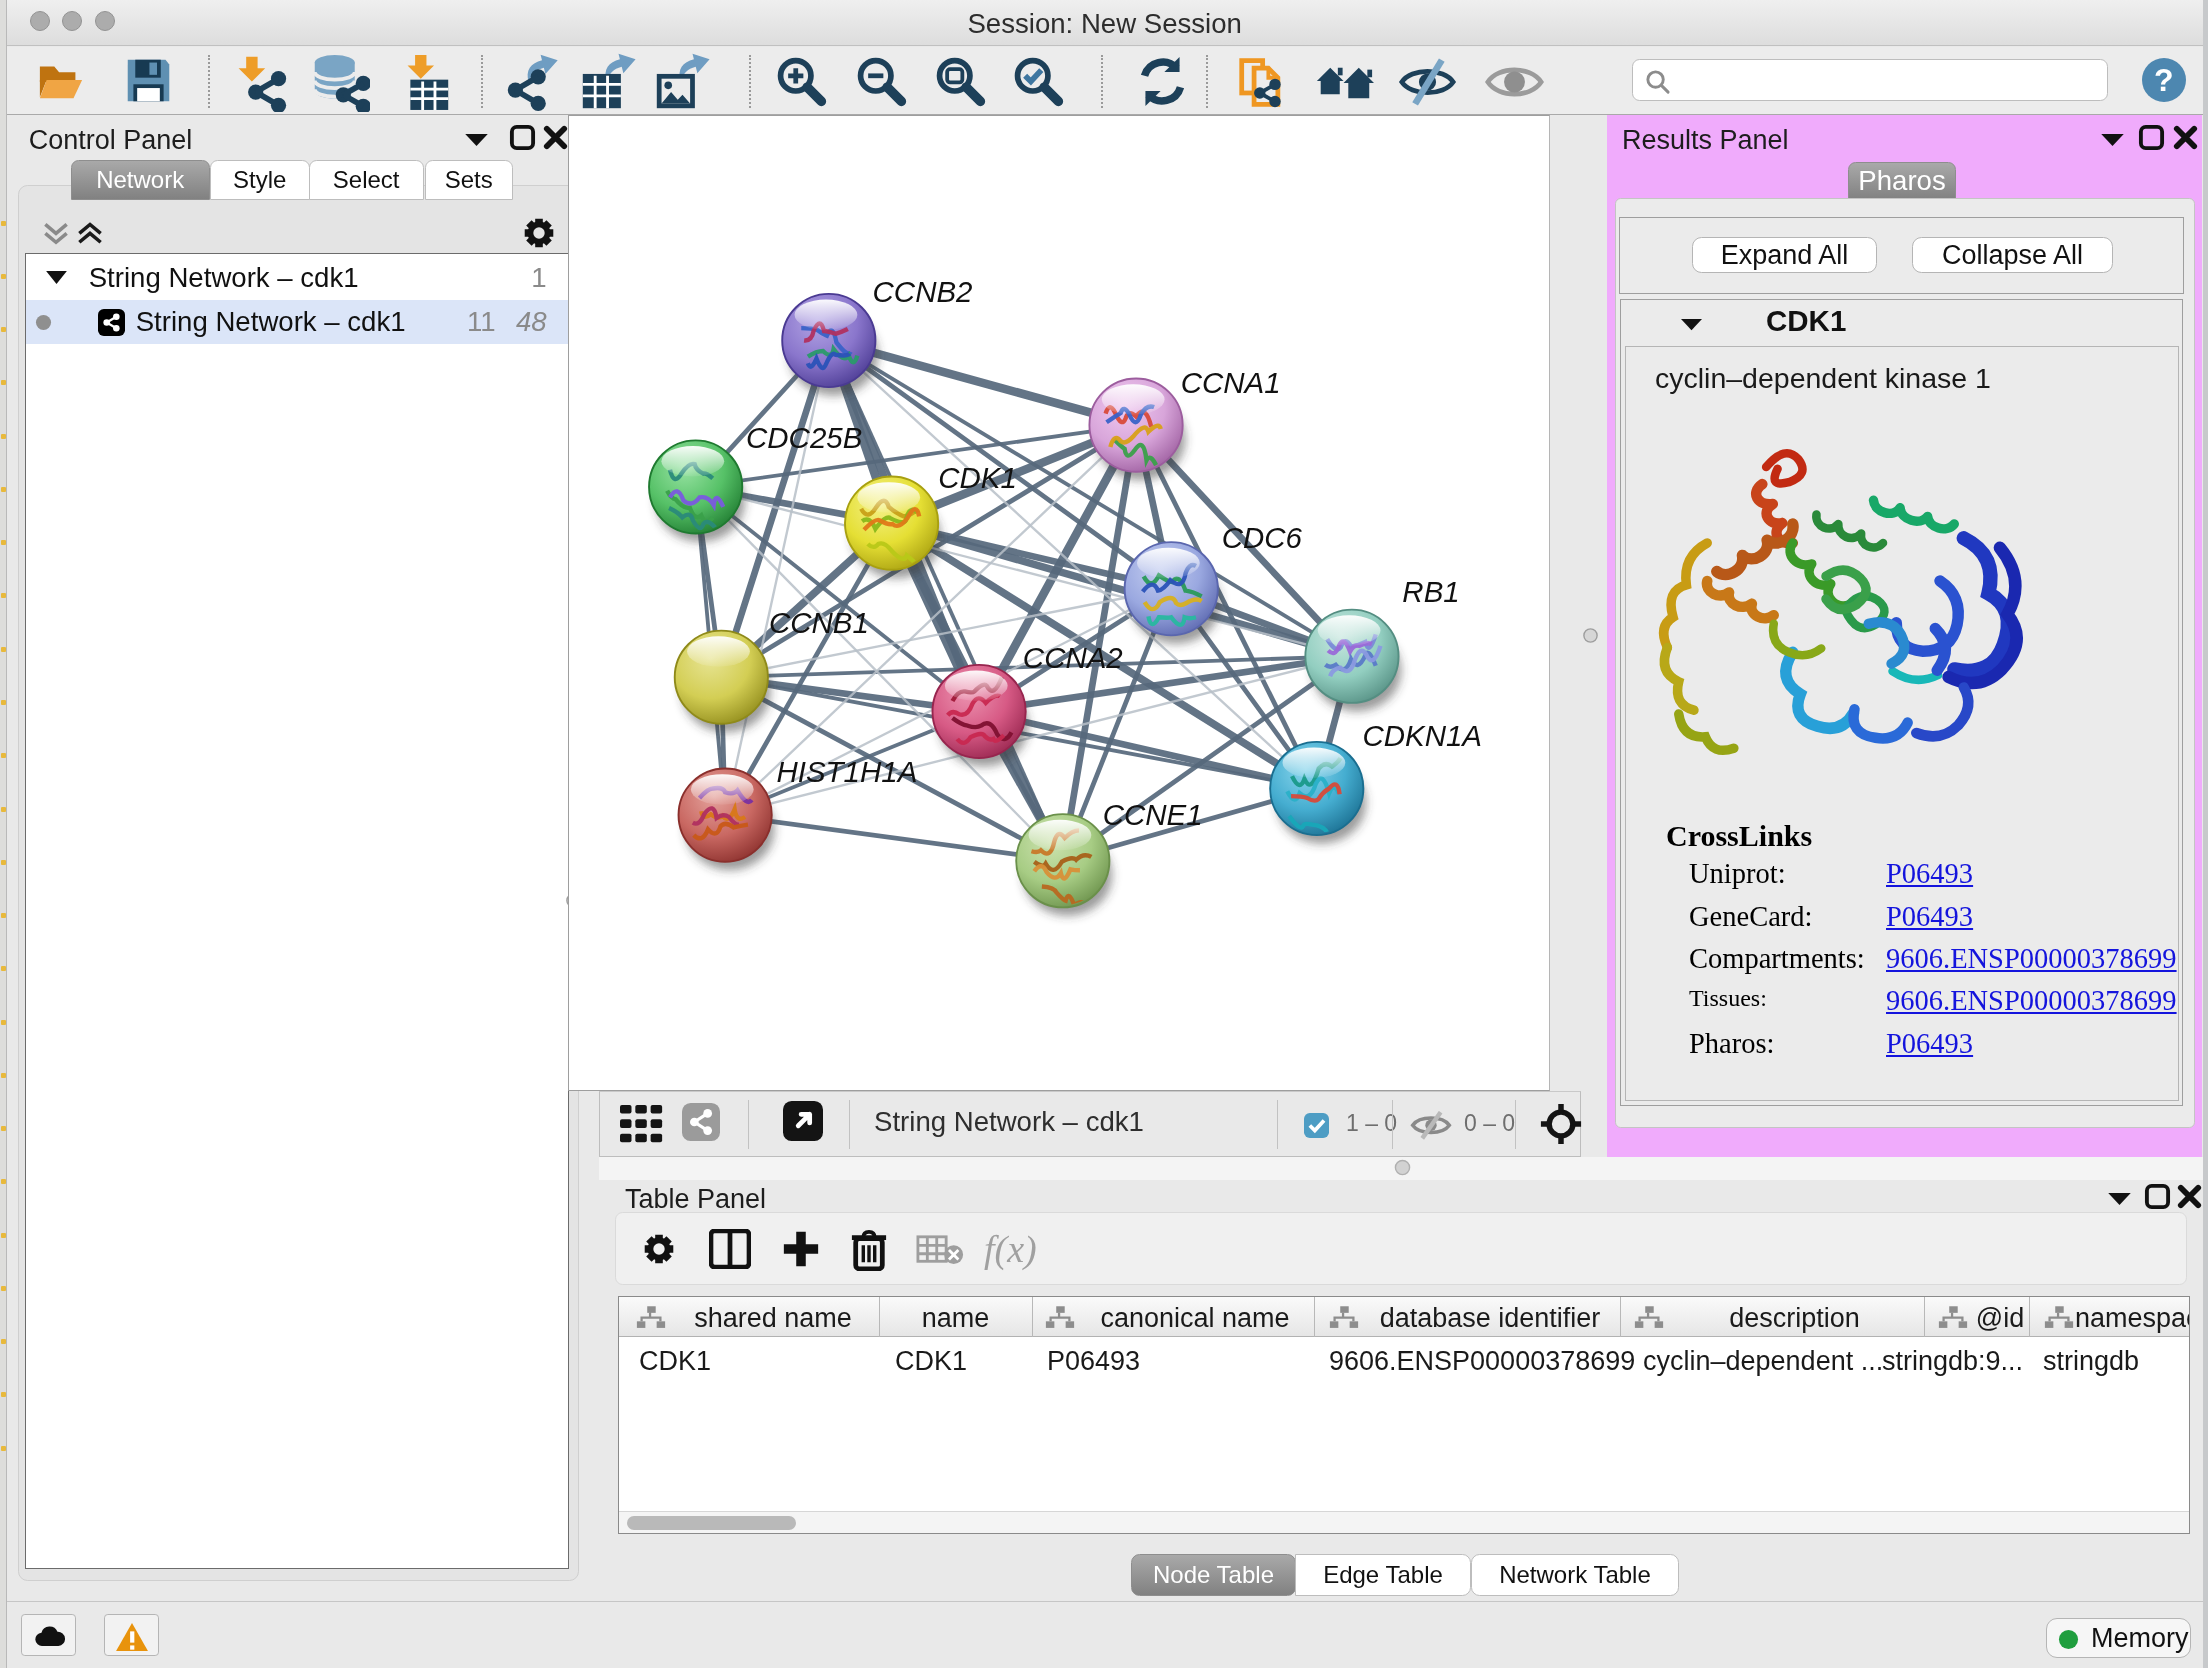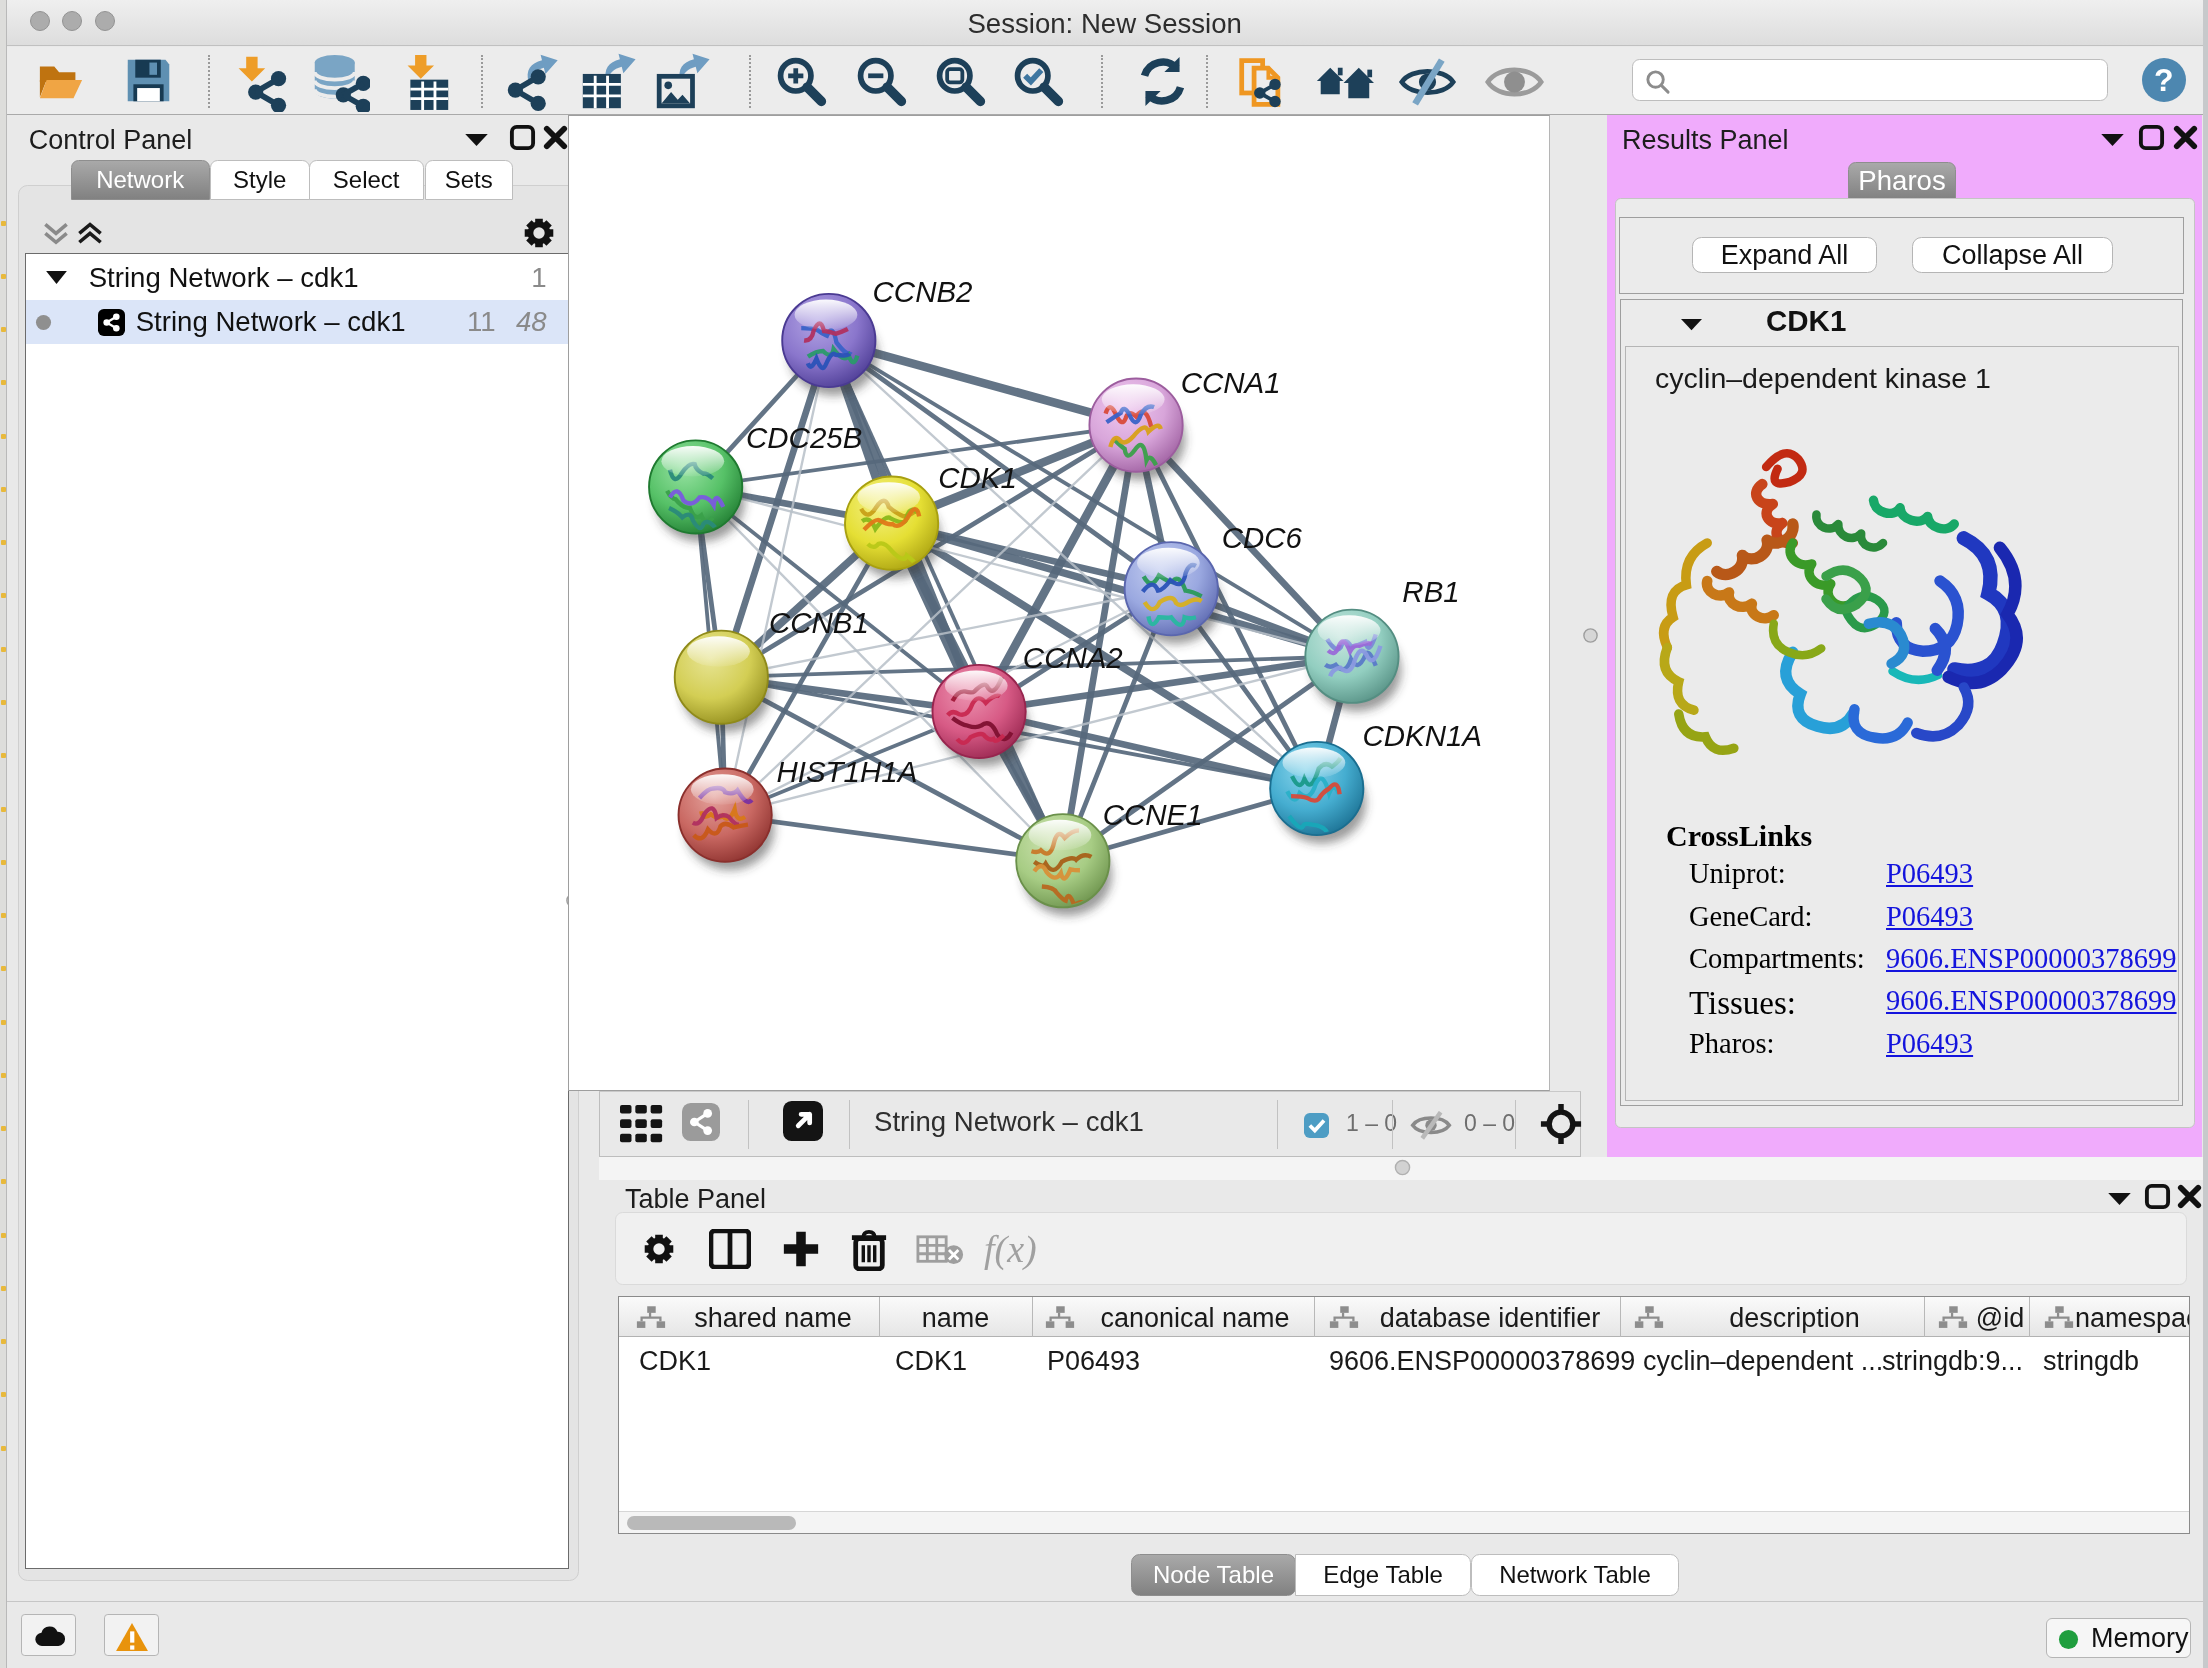--- a/index.html
+++ b/index.html
@@ -694,21 +694,21 @@
 </g>
       </svg>
 
     <div class="serif" style="position:absolute;left:59px;top:704px;font-size:30px;font-weight:bold;color:#000;">CrossLinks</div>
     <div class="serif" style="position:absolute;left:82px;top:743px;font-size:28.5px;color:#000;">Uniprot:</div>
     <div class="serif link" style="position:absolute;left:279px;top:743px;font-size:28.5px;">P06493</div>
     <div class="serif" style="position:absolute;left:82px;top:786px;font-size:28.5px;color:#000;">GeneCard:</div>
     <div class="serif link" style="position:absolute;left:279px;top:786px;font-size:28.5px;">P06493</div>
     <div class="serif" style="position:absolute;left:82px;top:828px;font-size:28.5px;color:#000;">Compartments:</div>
     <div class="serif link" style="position:absolute;left:279px;top:828px;font-size:28.5px;">9606.ENSP00000378699</div>
-    <div class="serif" style="position:absolute;left:82px;top:870px;font-size:33px;color:#000;">Tissues:</div>
+    <div class="serif" style="position:absolute;left:82px;top:870px;font-size:24px;color:#000;">Tissues:</div>
     <div class="serif link" style="position:absolute;left:279px;top:870px;font-size:28.5px;">9606.ENSP00000378699</div>
     <div class="serif" style="position:absolute;left:82px;top:913px;font-size:28.5px;color:#000;">Pharos:</div>
     <div class="serif link" style="position:absolute;left:279px;top:913px;font-size:28.5px;">P06493</div>
 
     <svg style="position:absolute;left:-25px;top:512px;" width="17" height="17" viewBox="0 0 18 18">
         <circle cx="9" cy="9" r="7" fill="#d6d6d6" stroke="#9e9e9e" stroke-width="1.5"></circle>
       </svg>
   </div>
   <div class="abs" id="tpanel">
     <div style="position:absolute;left:26px;top:4.8px;" class="phead-title">Table Panel</div>
@@ -846,21 +846,21 @@
         <path d="M10 22 a7 7 0 0 1 -1 -14 a9 9 0 0 1 17 -1 a6.5 6.5 0 0 1 1 15 z" fill="#111"></path>
       </svg>
     </div>
     <div class="btn" style="left:97px;top:12.4px;width:55px;height:42px;border-radius:3.8px;background:#f2f2f2;">
       <svg style="position:absolute;left:10.5px;top:6.7px;" width="34" height="30" viewBox="0 0 36 32">
         <path d="M18 1 L35 31 H1 z" fill="#e8930c"></path>
         <rect x="16" y="10" width="4.5" height="12" fill="#fff"></rect>
         <rect x="16" y="25" width="4.5" height="4.5" fill="#fff"></rect>
       </svg>
     </div>
-    <div class="btn" style="left:2039px;top:16px;width:145px;height:40px;border-radius:6px;line-height:38px;background:#f6f6f6;padding-left:20px;">
+    <div class="btn" style="left:2039px;top:16px;width:145px;height:40px;border-radius:11px;line-height:38px;background:#f6f6f6;padding-left:20px;">
       <svg style="position:absolute;left:11.4px;top:9.5px;" width="21" height="21" viewBox="0 0 22 22">
           <circle cx="11" cy="11" r="10" fill="#1f9e3e"></circle>
         </svg>
       <span style="margin-left:23px;">Memory</span>
     </div>
   </div>
   <div class="abs" id="lsliver">
       <div style="position:absolute;left:1px;top:221px;width:4.8px;height:4.8px;background:#e8b93c;border-radius:1px;"></div>
       <div style="position:absolute;left:1px;top:274px;width:4.8px;height:4.8px;background:#e8b93c;border-radius:1px;"></div>
       <div style="position:absolute;left:1px;top:327px;width:4.8px;height:4.8px;background:#e8b93c;border-radius:1px;"></div>

